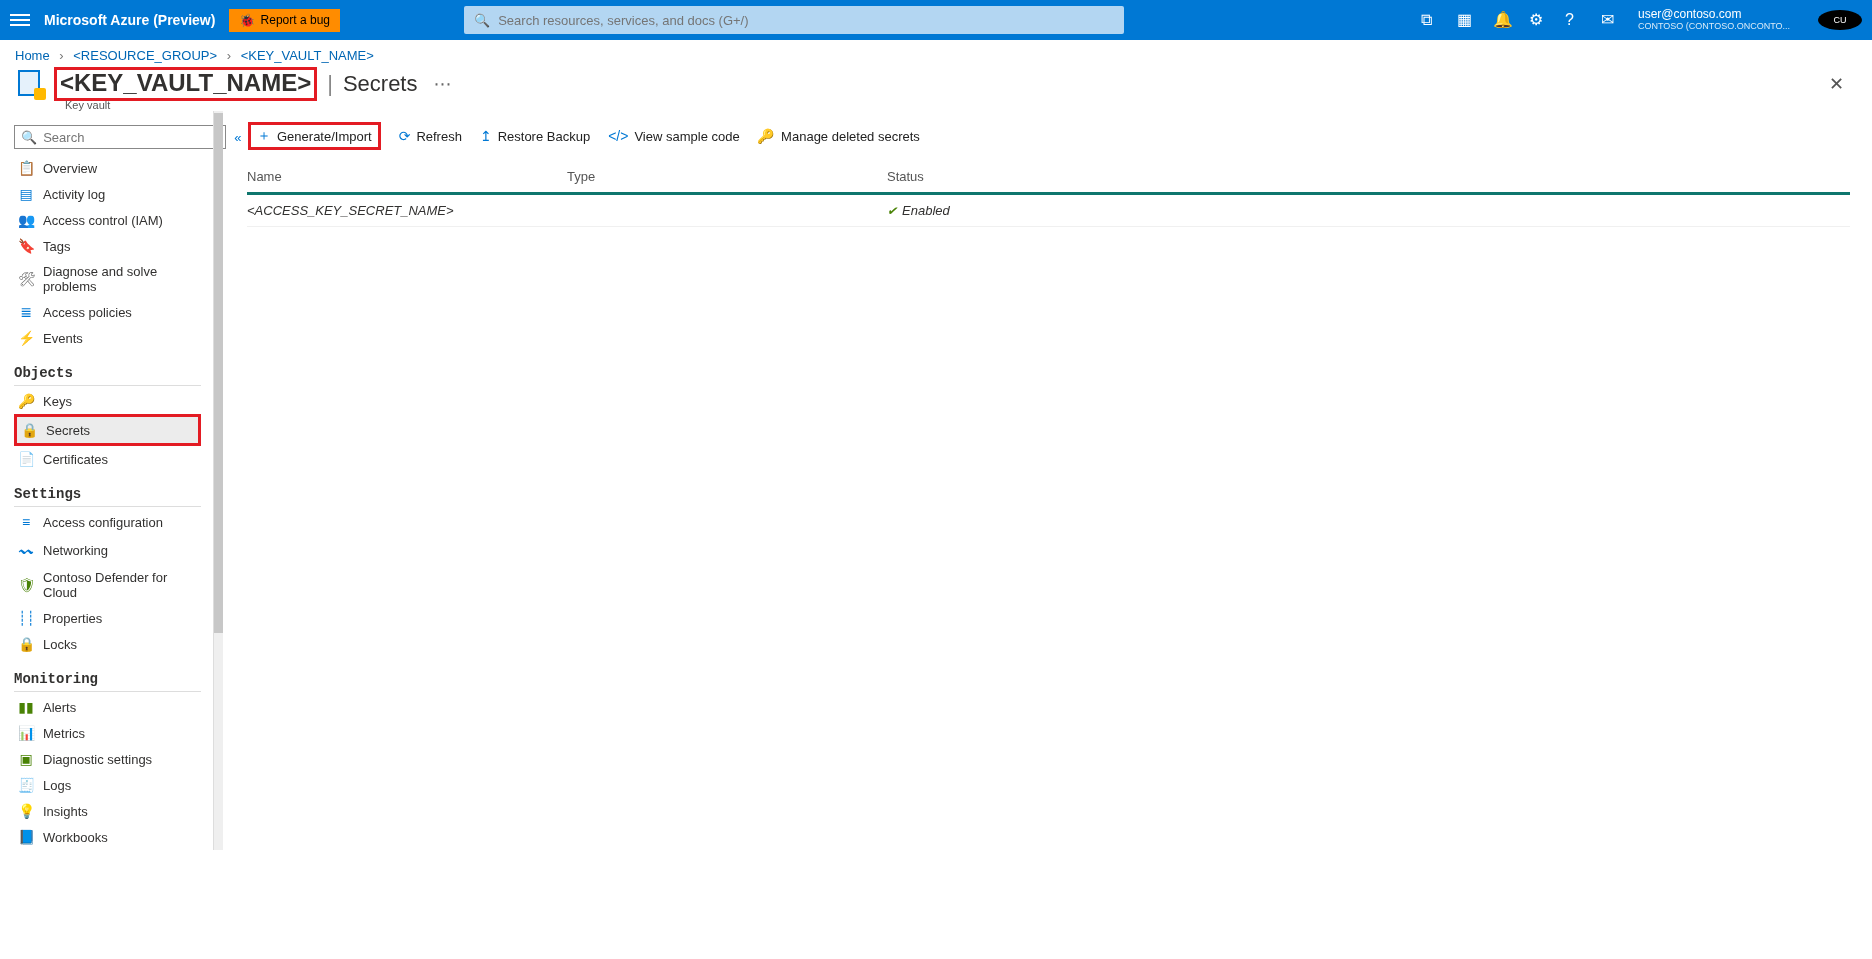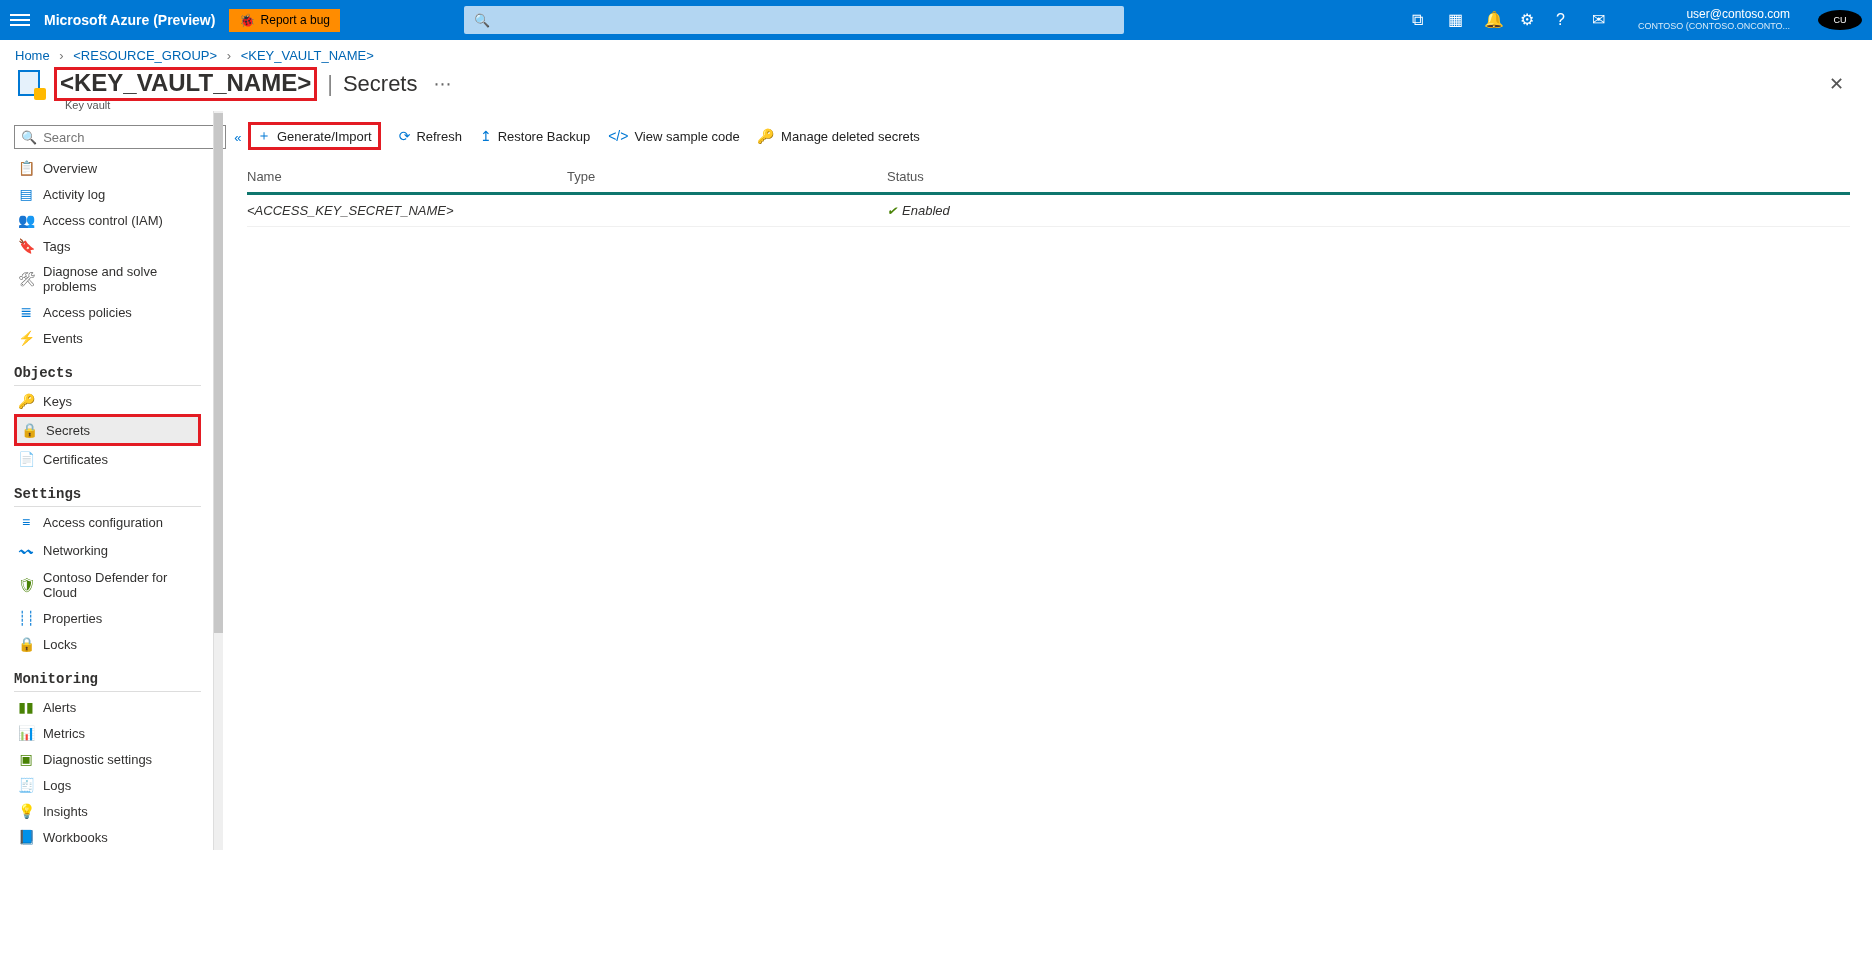--- a/index.html
+++ b/index.html
@@ -10,21 +10,21 @@
 .hamburger { width:20px; display:flex; flex-direction:column; gap:3px; cursor:pointer; }
 .hamburger span { height:2px; background:#fff; }
 .brand { font-weight:600; font-size:14px; }
 .bug-btn { background:#ff8c00; color:#000; border:none; padding:4px 10px; font-size:12px; display:flex; align-items:center; gap:5px; cursor:pointer; }
 .bug-btn-icon { font-size:13px; }
 .searchbox { flex:0 0 660px; margin-left:110px; height:28px; background:#b3d6f2; border:none; border-radius:2px; display:flex; align-items:center; padding:0 10px; }
 .searchbox input { background:transparent; border:none; outline:none; width:100%; font-size:13px; color:#555;}
 .search-icon { color:#555; margin-right:8px; font-size:13px;}
 .top-icons { margin-left:auto; display:flex; align-items:center; gap:20px; }
 .top-icon { width:16px; height:16px; cursor:pointer; font-size:16px; line-height:1; }
-.account { text-align:right; line-height:1.1; margin-left:10px; }
+.account { text-align:left; line-height:1.1; margin-left:1px; }
 .account .email { font-size:12px; }
 .account .tenant { font-size:9px; opacity:.85; }
 .avatar { width:44px; height:20px; border-radius:50%; background:#000; color:#fff; font-size:9px; display:flex; align-items:center; justify-content:center; margin-left:8px; }
 
 
 .crumbs { padding:8px 11px 0; font-size:13px;}
 .crumbs a { color:#0066b4; text-decoration:none; margin:0 4px;}
 .crumbs .sep { color:#777; margin:0 2px;}
 
 
@@ -86,20 +86,21 @@
       <span></span>
       <span></span>
     </div>
   <div class="brand">Microsoft Azure (Preview)</div>
   <button class="bug-btn">
     <span class="bug-btn-icon">🐞</span>
     <span>Report a bug</span>
   </button>
   <div class="searchbox">
     <span class="search-icon">🔍</span>
+    <input placeholder="Search resources, services, and docs (G+/)" style="">
   </div>
   <div class="top-icons">
     <span class="top-icon">⧉</span>
     <span class="top-icon">▦</span>
     <span class="top-icon">🔔</span>
     <span class="top-icon">⚙</span>
     <span class="top-icon">?</span>
     <span class="top-icon">✉</span>
     <div class="account">
       <div class="email">user@contoso.com</div>

